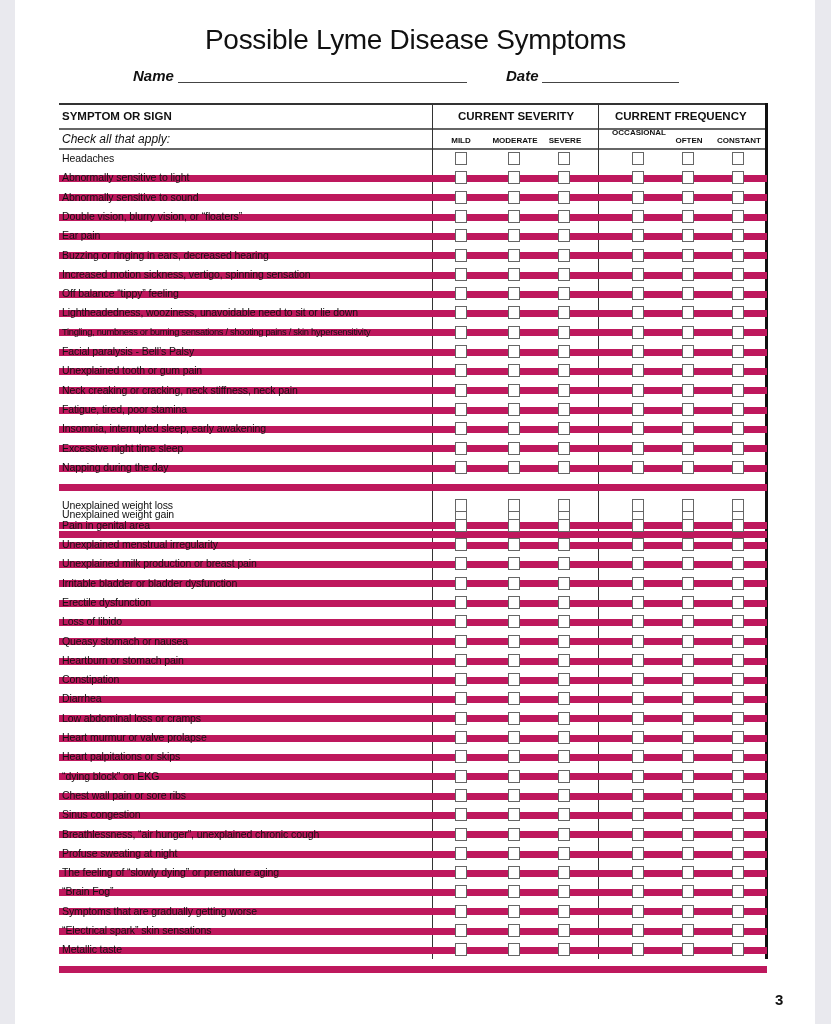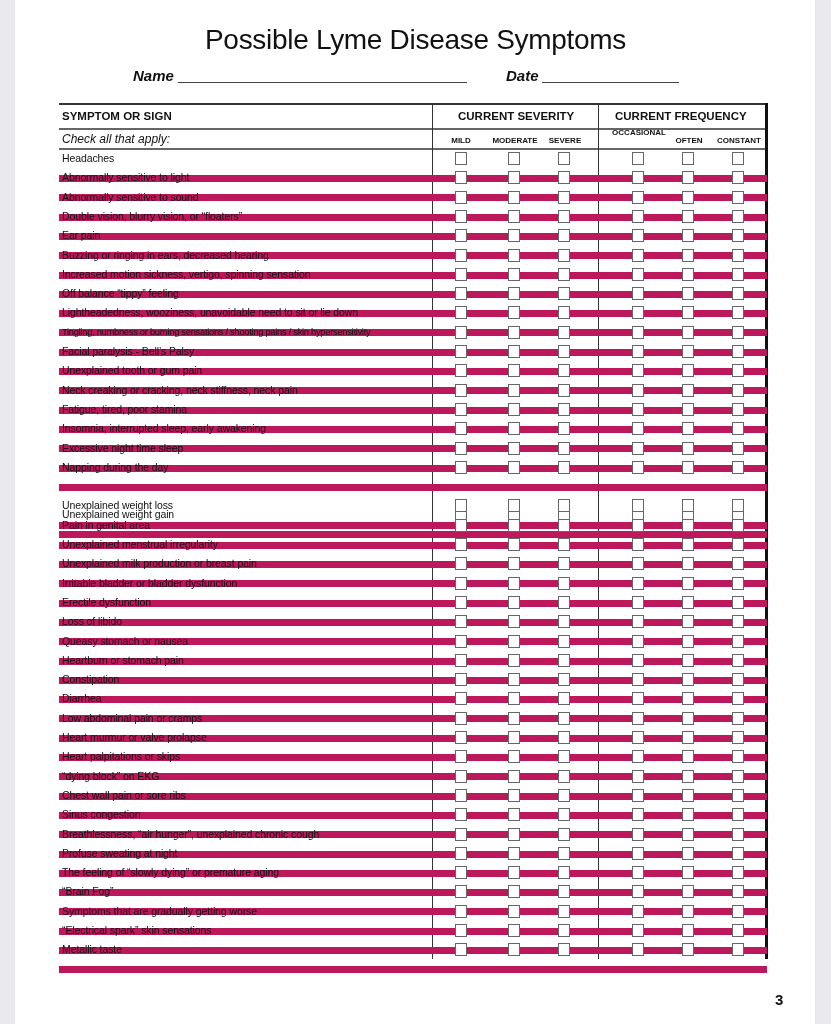--- a/index.html
+++ b/index.html
@@ -350,21 +350,21 @@
     <div class="row" style="top: 689.4px;">
       <span class="label">Diarrhea</span>
       <div class="box" style="left: 396px;"></div>
       <div class="box" style="left: 449px;"></div>
       <div class="box" style="left: 499px;"></div>
       <div class="box" style="left: 573px;"></div>
       <div class="box" style="left: 623px;"></div>
       <div class="box" style="left: 673px;"></div>
     </div>
     <div class="row" style="top: 708.7px;">
-      <span class="label">Low abdominal pain or cramps</span>
+      <span class="label">Low abdominal loss or cramps</span>
       <div class="box" style="left: 396px;"></div>
       <div class="box" style="left: 449px;"></div>
       <div class="box" style="left: 499px;"></div>
       <div class="box" style="left: 573px;"></div>
       <div class="box" style="left: 623px;"></div>
       <div class="box" style="left: 673px;"></div>
     </div>
     <div class="row" style="top: 728px;">
       <span class="label">Heart murmur or valve prolapse</span>
       <div class="box" style="left: 396px;"></div>

